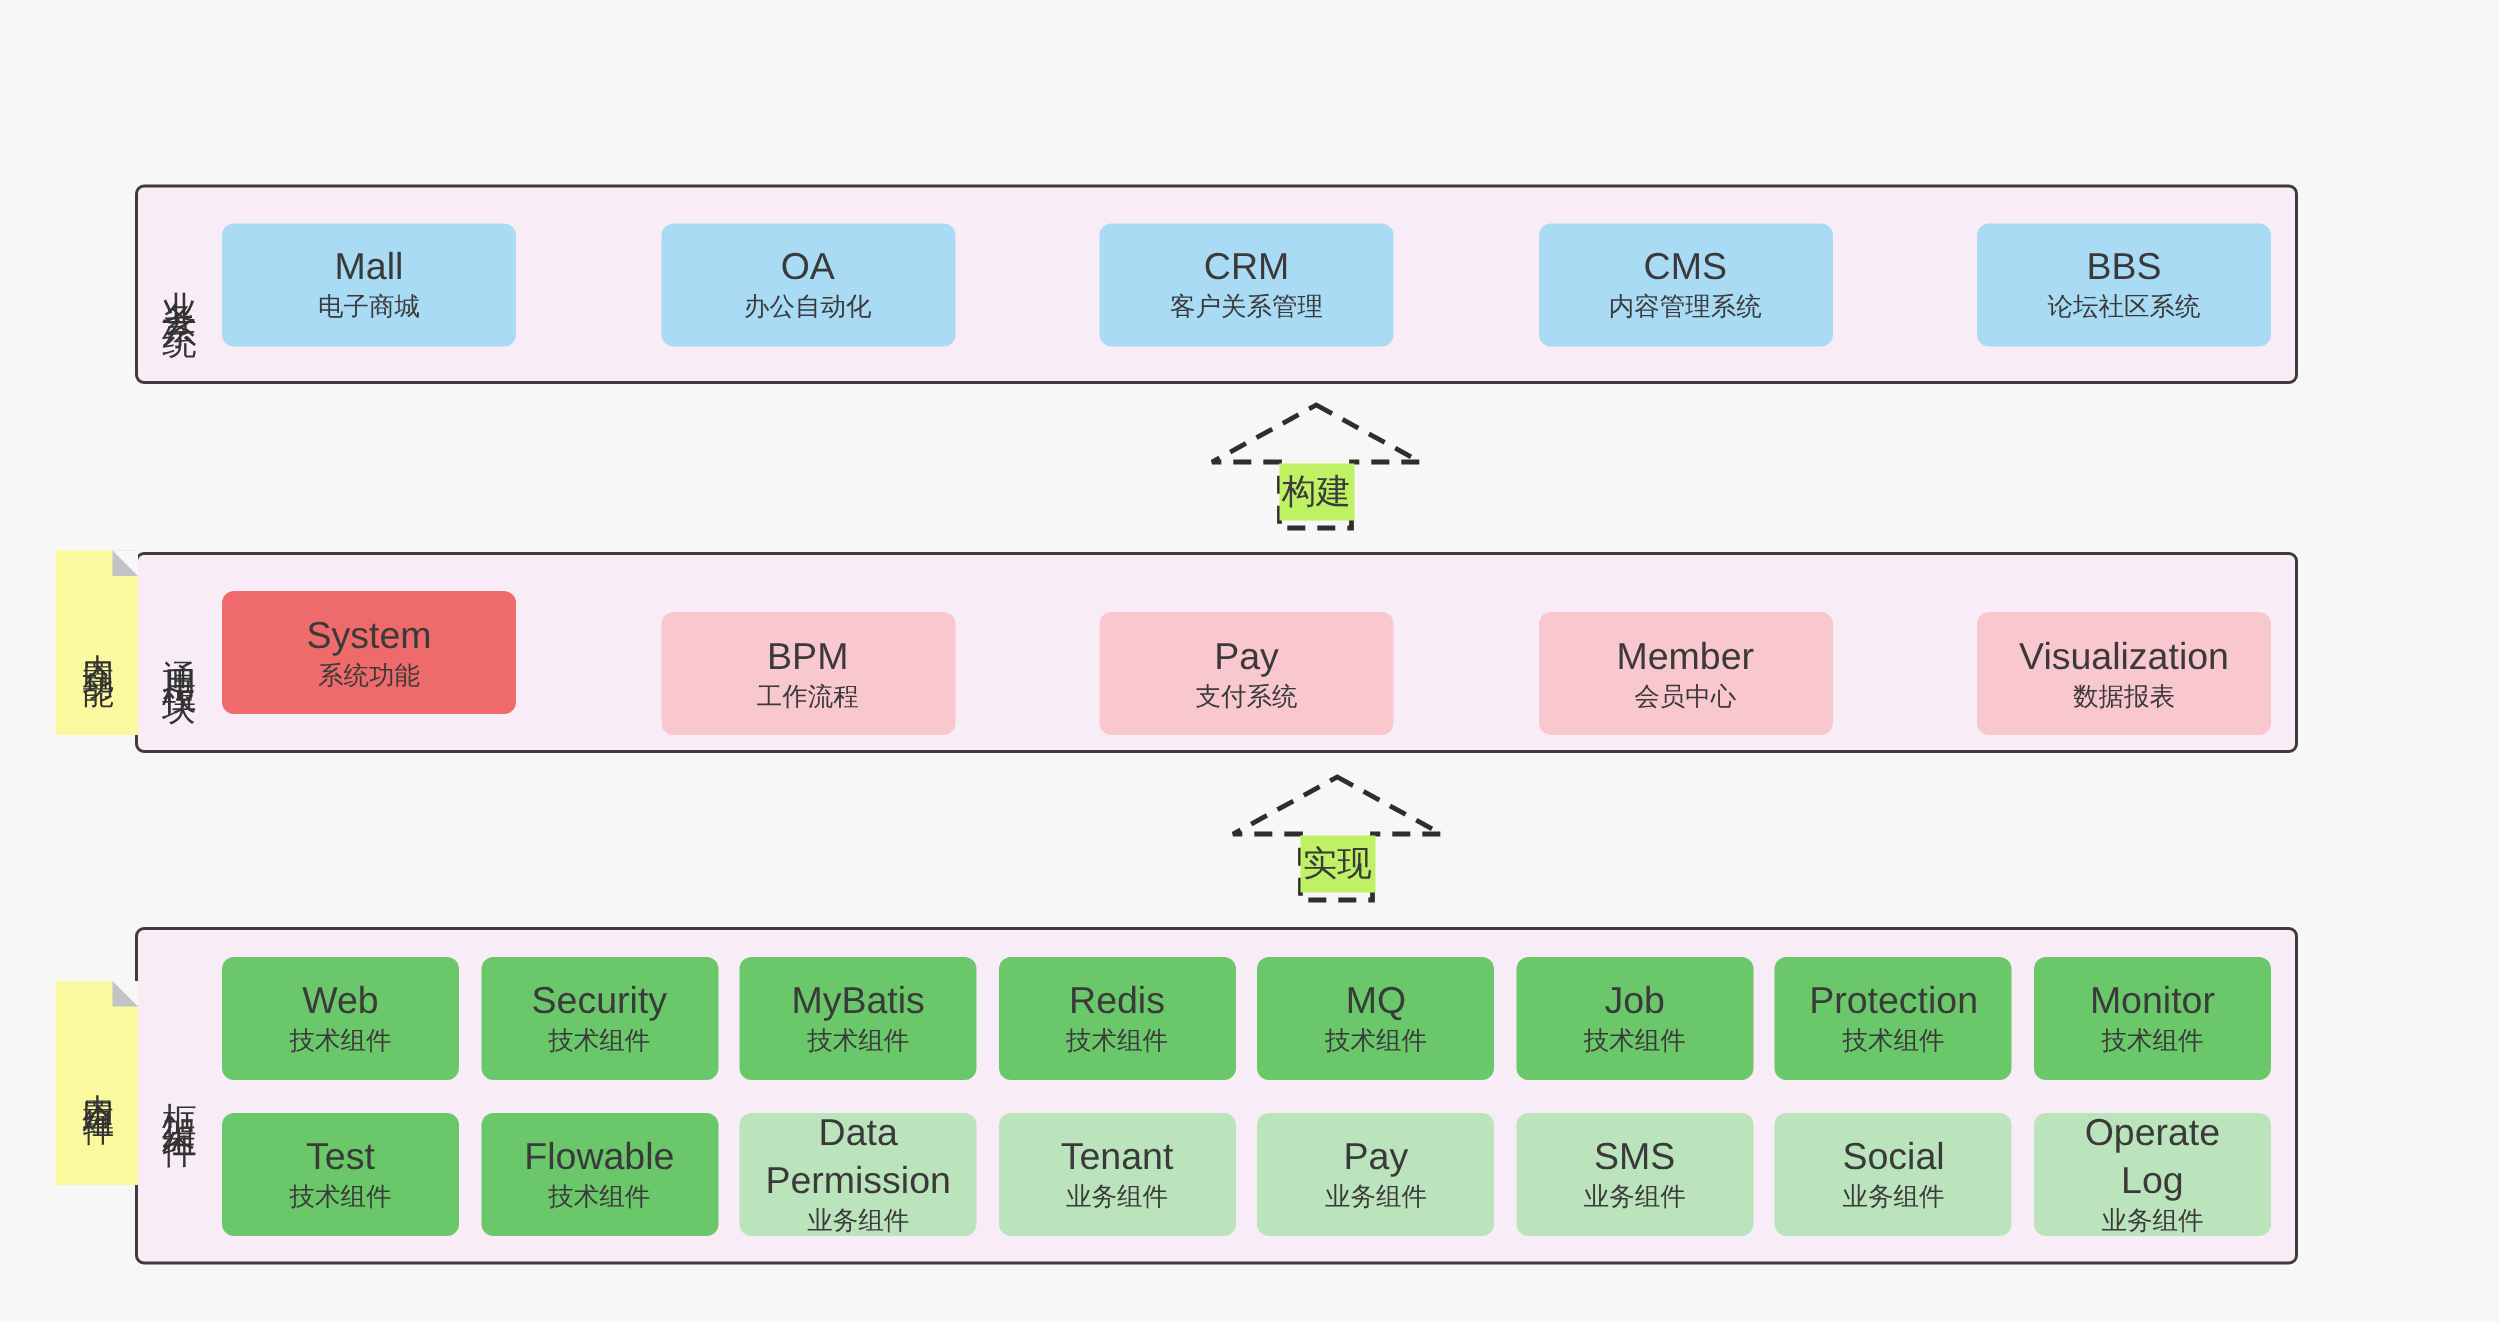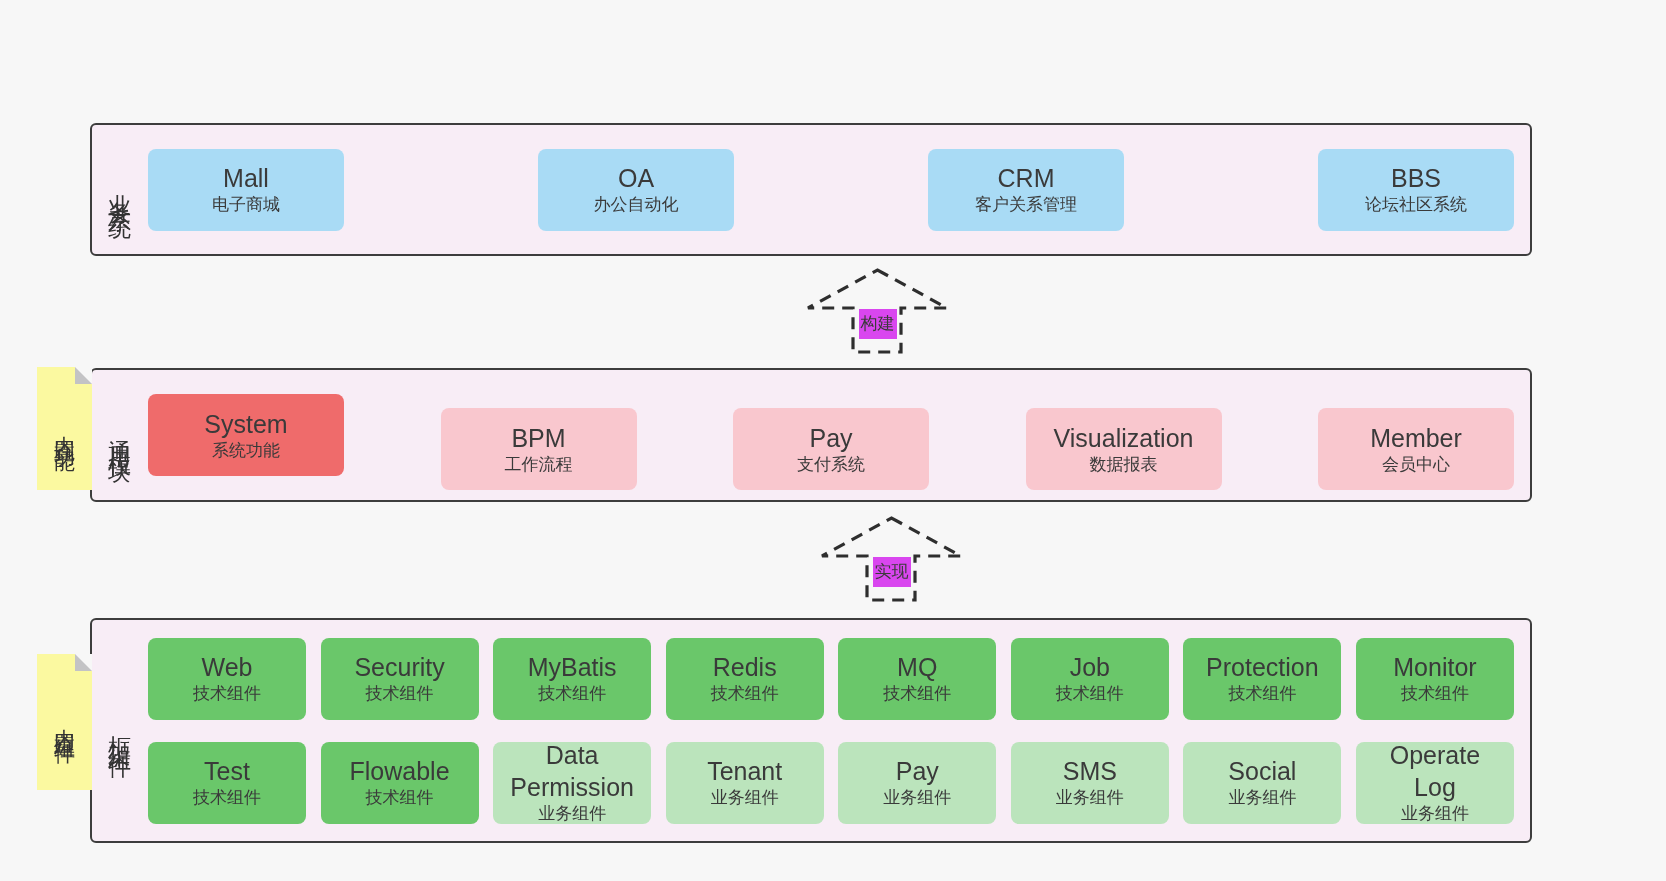--- a/index.html
+++ b/index.html
@@ -125,23 +125,23 @@
     fill: none;
     stroke: #2e2e2e;
     stroke-width: 3.2;
     stroke-dasharray: 12 8;
     stroke-linejoin: miter;
   }
   .arrow-label {
     position: absolute;
     left: 50%; top: 42px;
     transform: translateX(-50%);
-    background: #d946ef;
+    background: #bef264;
     padding: 4px 2px;
-    font-size: 17px;
+    font-size: 23px;
     color: #3a3a3a;
     line-height: 1.3;
     white-space: nowrap;
   }
 </style>
 </head>
 <body>
 
 <div class="canvas">
 
@@ -152,20 +152,24 @@
         <div class="box-name">Mall</div>
         <div class="box-sub">电子商城</div>
       </div>
       <div class="box blue">
         <div class="box-name">OA</div>
         <div class="box-sub">办公自动化</div>
       </div>
       <div class="box blue">
         <div class="box-name">CRM</div>
         <div class="box-sub">客户关系管理</div>
+      </div>
+      <div class="box blue">
+        <div class="box-name">CMS</div>
+        <div class="box-sub">内容管理系统</div>
       </div>
       <div class="box blue">
         <div class="box-name">BBS</div>
         <div class="box-sub">论坛社区系统</div>
       </div>
     </div>
   </section>
 
   <div class="arrow arrow-1">
     <svg viewBox="0 0 155 88">
@@ -187,26 +191,26 @@
       </div>
       <div class="box pink">
         <div class="box-name">BPM</div>
         <div class="box-sub">工作流程</div>
       </div>
       <div class="box pink">
         <div class="box-name">Pay</div>
         <div class="box-sub">支付系统</div>
       </div>
       <div class="box pink">
+        <div class="box-name">Member</div>
+        <div class="box-sub">会员中心</div>
+      </div>
+      <div class="box pink">
         <div class="box-name">Visualization</div>
         <div class="box-sub">数据报表</div>
-      </div>
-      <div class="box pink">
-        <div class="box-name">Member</div>
-        <div class="box-sub">会员中心</div>
       </div>
     </div>
   </section>
 
   <div class="arrow arrow-2">
     <svg viewBox="0 0 155 88">
       <polygon points="77.5,3 147,41 101,41 101,85 53,85 53,41 8,41"></polygon>
     </svg>
     <div class="arrow-label">实现</div>
   </div>

